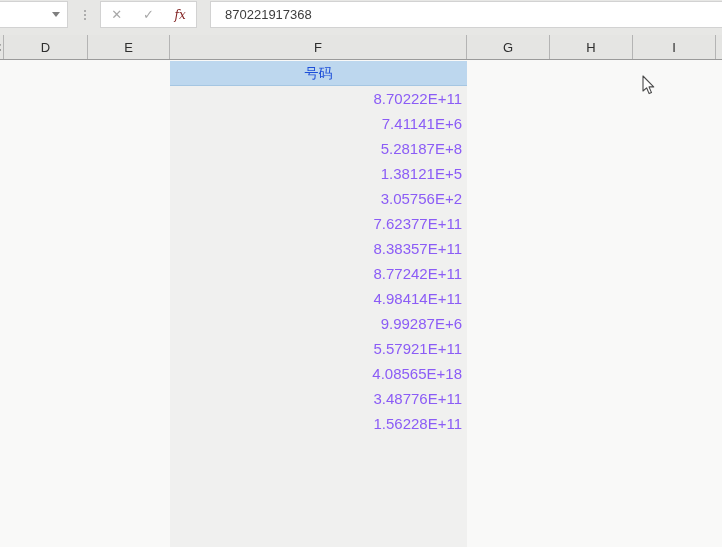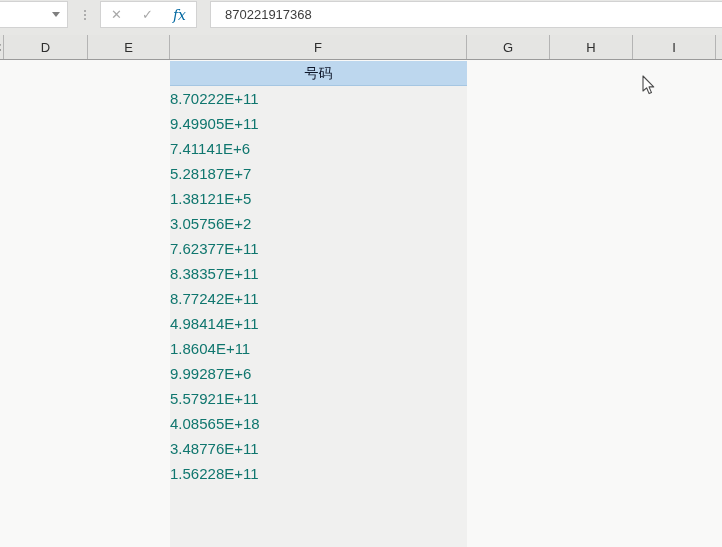--- a/index.html
+++ b/index.html
@@ -34,21 +34,21 @@
   }
   .dots i { width:2px; height:2px; background:#9a9a9a; border-radius:50%; display:block; }
   .fbbtns {
     position:absolute; left:100px; top:1px; width:97px; height:27px;
     background:#ffffff; border:1px solid #d2d2d2;
     display:flex; align-items:center; justify-content:space-around;
   }
   .fbbtn { color:#a8a8a8; font-size:13px; line-height:1; cursor:default; padding:0 3px; }
   .fbbtn.fx {
     font-family:"DejaVu Serif","Liberation Serif",serif;
-    font-style:italic; color:#0369a1; font-size:14px;
+    font-style:italic; color:#7f1d1d; font-size:12px;
   }
   .formulabar {
     position:absolute; left:210px; top:1px; width:520px; height:27px;
     background:#ffffff; border:1px solid #d2d2d2;
     display:flex; align-items:center; padding-left:14px;
     font-size:13px; color:#3d3d3d;
   }
 
   
   .colheaders {
@@ -77,26 +77,26 @@
     position:absolute; left:0; top:61px; width:722px; height:486px;
     background:#f9f9f8; overflow:hidden;
   }
   .fcol {
     position:absolute; left:170px; top:0; width:297px; height:486px;
     background:#f0f0ef;
   }
   .cell-head {
     height:25px; line-height:24px; background:#bdd7ee;
     border-bottom:1px solid #a5c6e2;
-    text-align:center; font-size:14px; color:#0f172a; cursor:cell;
+    text-align:center; font-size:14px; color:#1d4ed8; cursor:cell;
   }
   .cell-num {
     height:25px; line-height:25px;
-    padding-right:5px;
-    font-size:15px; color:#0f766e; cursor:cell;
+    text-align:right; padding-right:5px;
+    font-size:15px; color:#8b5cf6; cursor:cell;
     white-space:nowrap;
   }
 
   
   .cursor { position:absolute; left:642px; top:75px; width:13px; height:20px; pointer-events:none; }
 </style>
 </head>
 <body>
 
 <div class="topbar">
@@ -141,30 +141,28 @@
       <span>I</span>
     </div>
   <div class="colh sliver-r"></div>
 </div>
 
 <div class="grid">
   <div class="fcol">
     <div class="cell-head">号码</div>
     <div>
         <div class="cell-num">8.70222E+11</div>
-        <div class="cell-num">9.49905E+11</div>
         <div class="cell-num">7.41141E+6</div>
-        <div class="cell-num">5.28187E+7</div>
+        <div class="cell-num">5.28187E+8</div>
         <div class="cell-num">1.38121E+5</div>
         <div class="cell-num">3.05756E+2</div>
         <div class="cell-num">7.62377E+11</div>
         <div class="cell-num">8.38357E+11</div>
         <div class="cell-num">8.77242E+11</div>
         <div class="cell-num">4.98414E+11</div>
-        <div class="cell-num">1.8604E+11</div>
         <div class="cell-num">9.99287E+6</div>
         <div class="cell-num">5.57921E+11</div>
         <div class="cell-num">4.08565E+18</div>
         <div class="cell-num">3.48776E+11</div>
         <div class="cell-num">1.56228E+11</div>
       </div>
   </div>
 </div>
 
 <svg class="cursor" viewBox="0 0 13 20">

